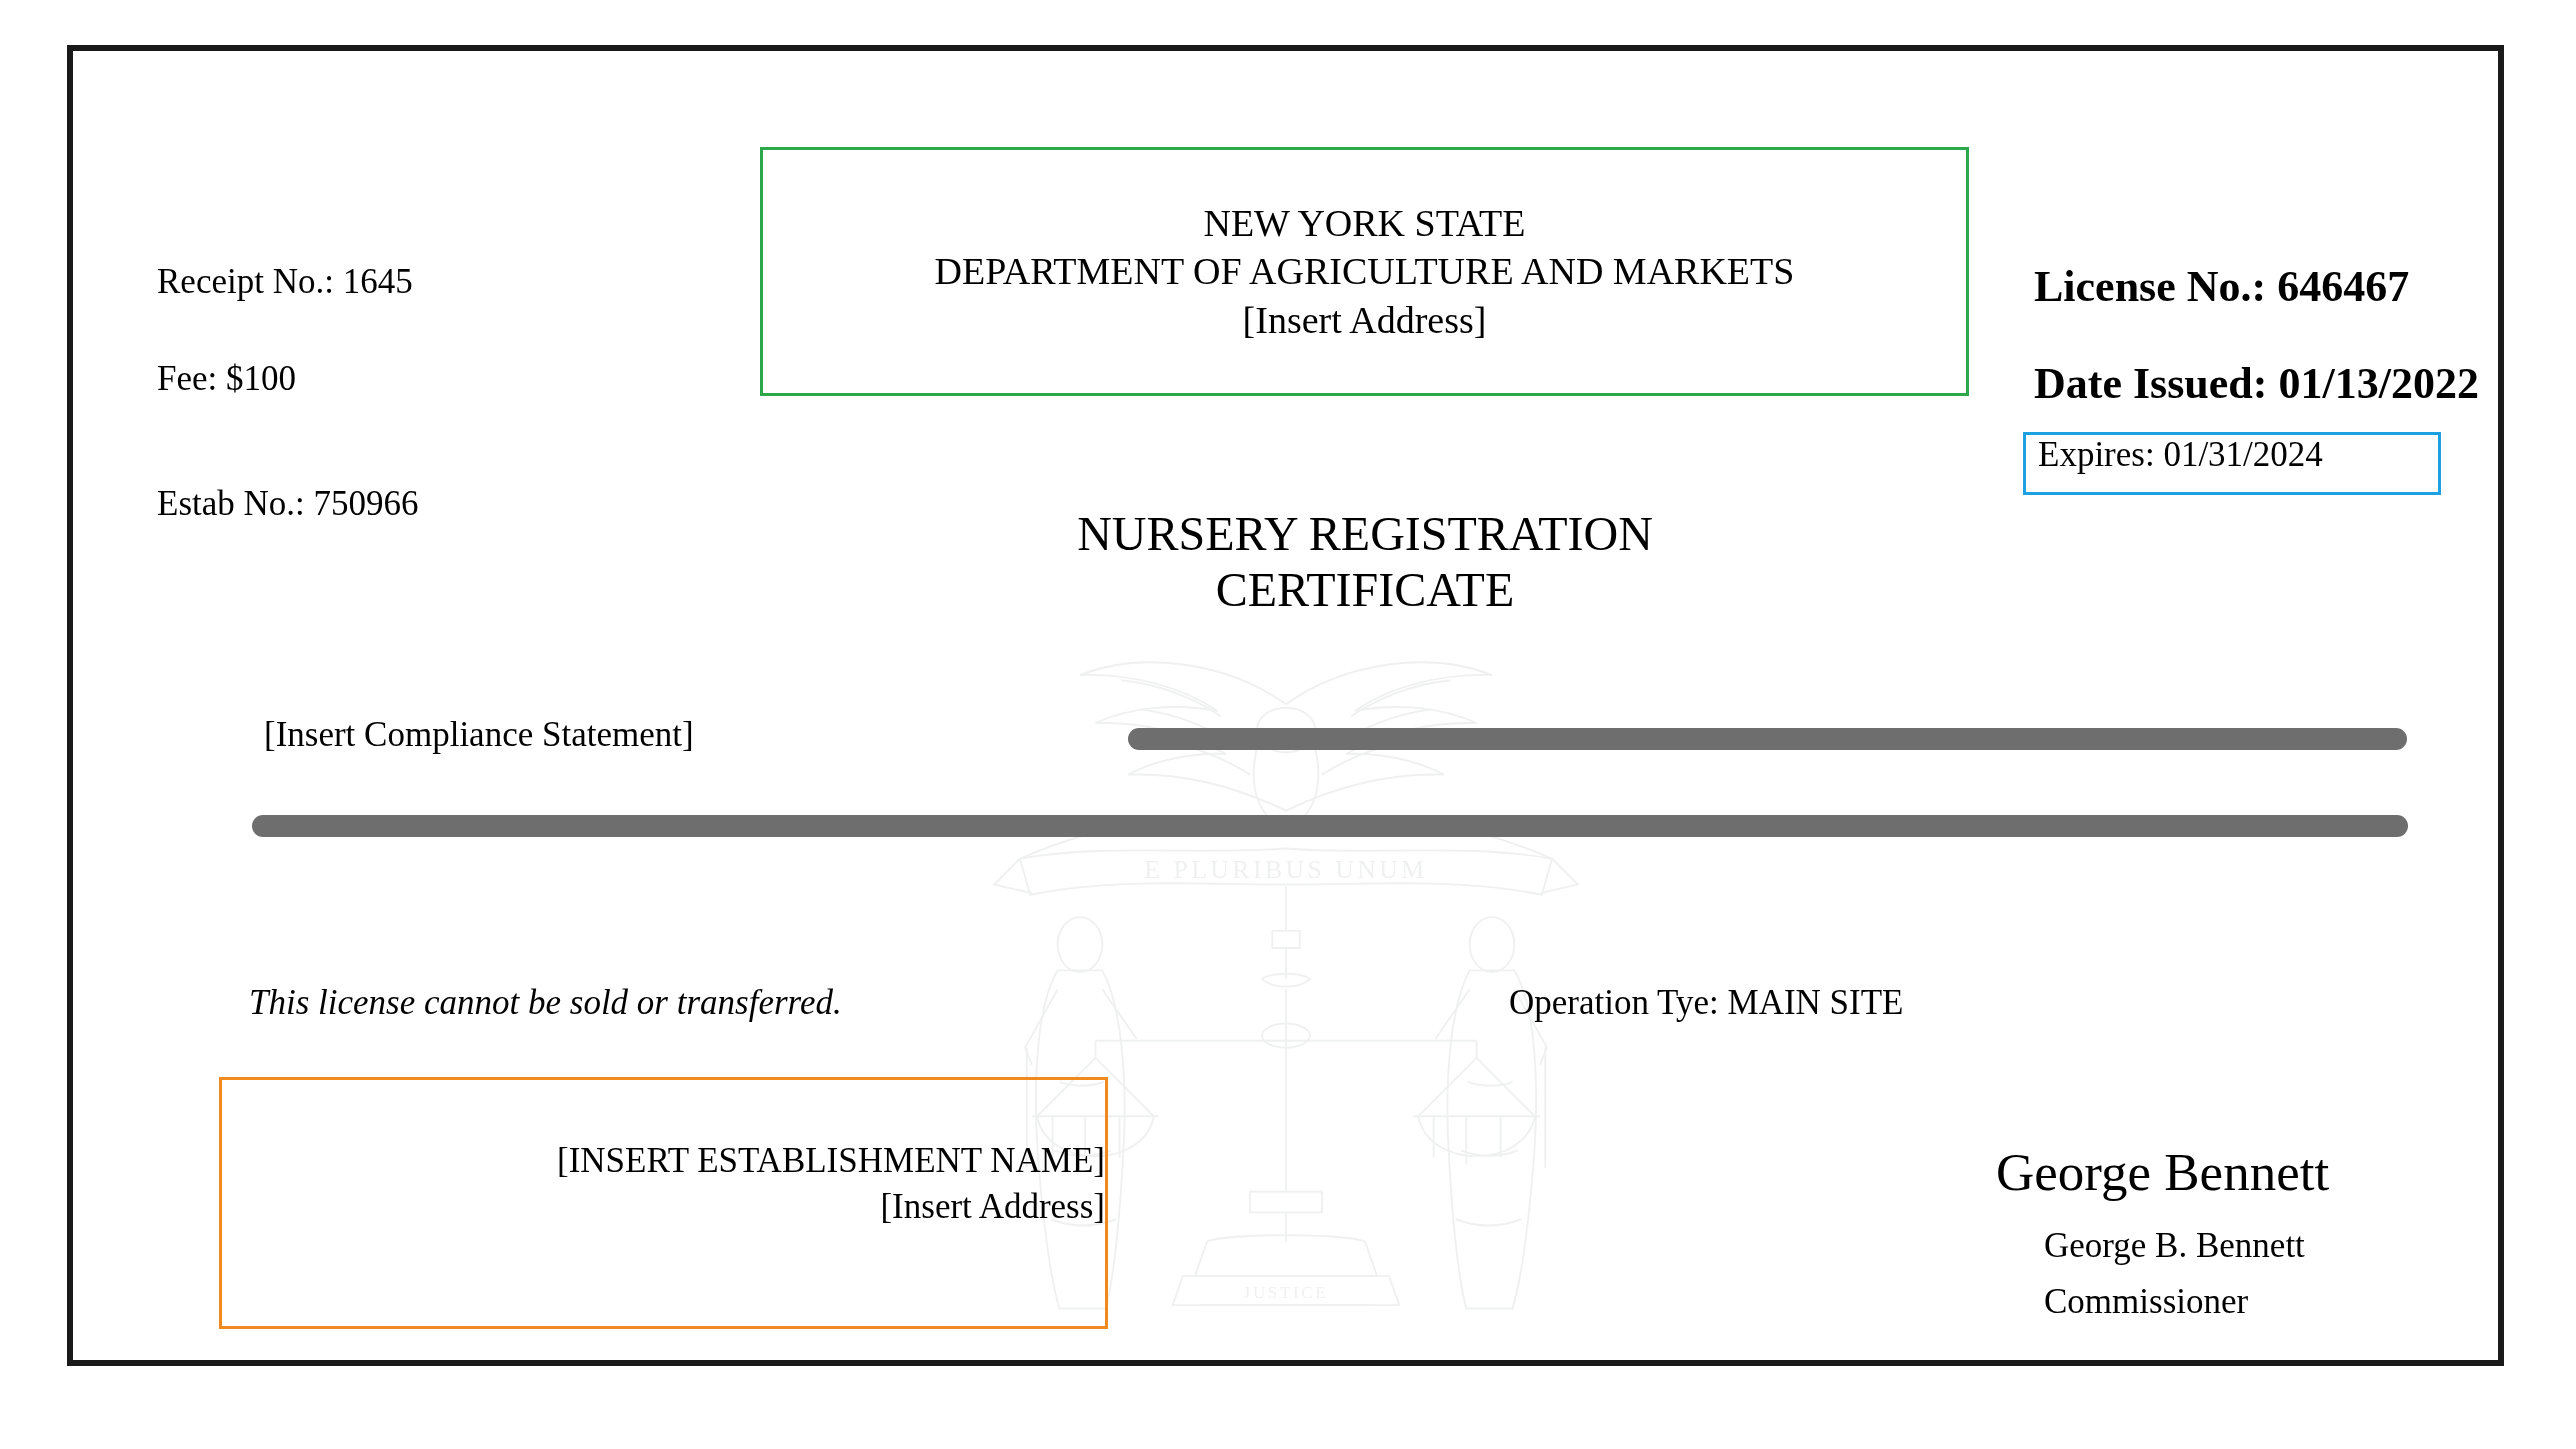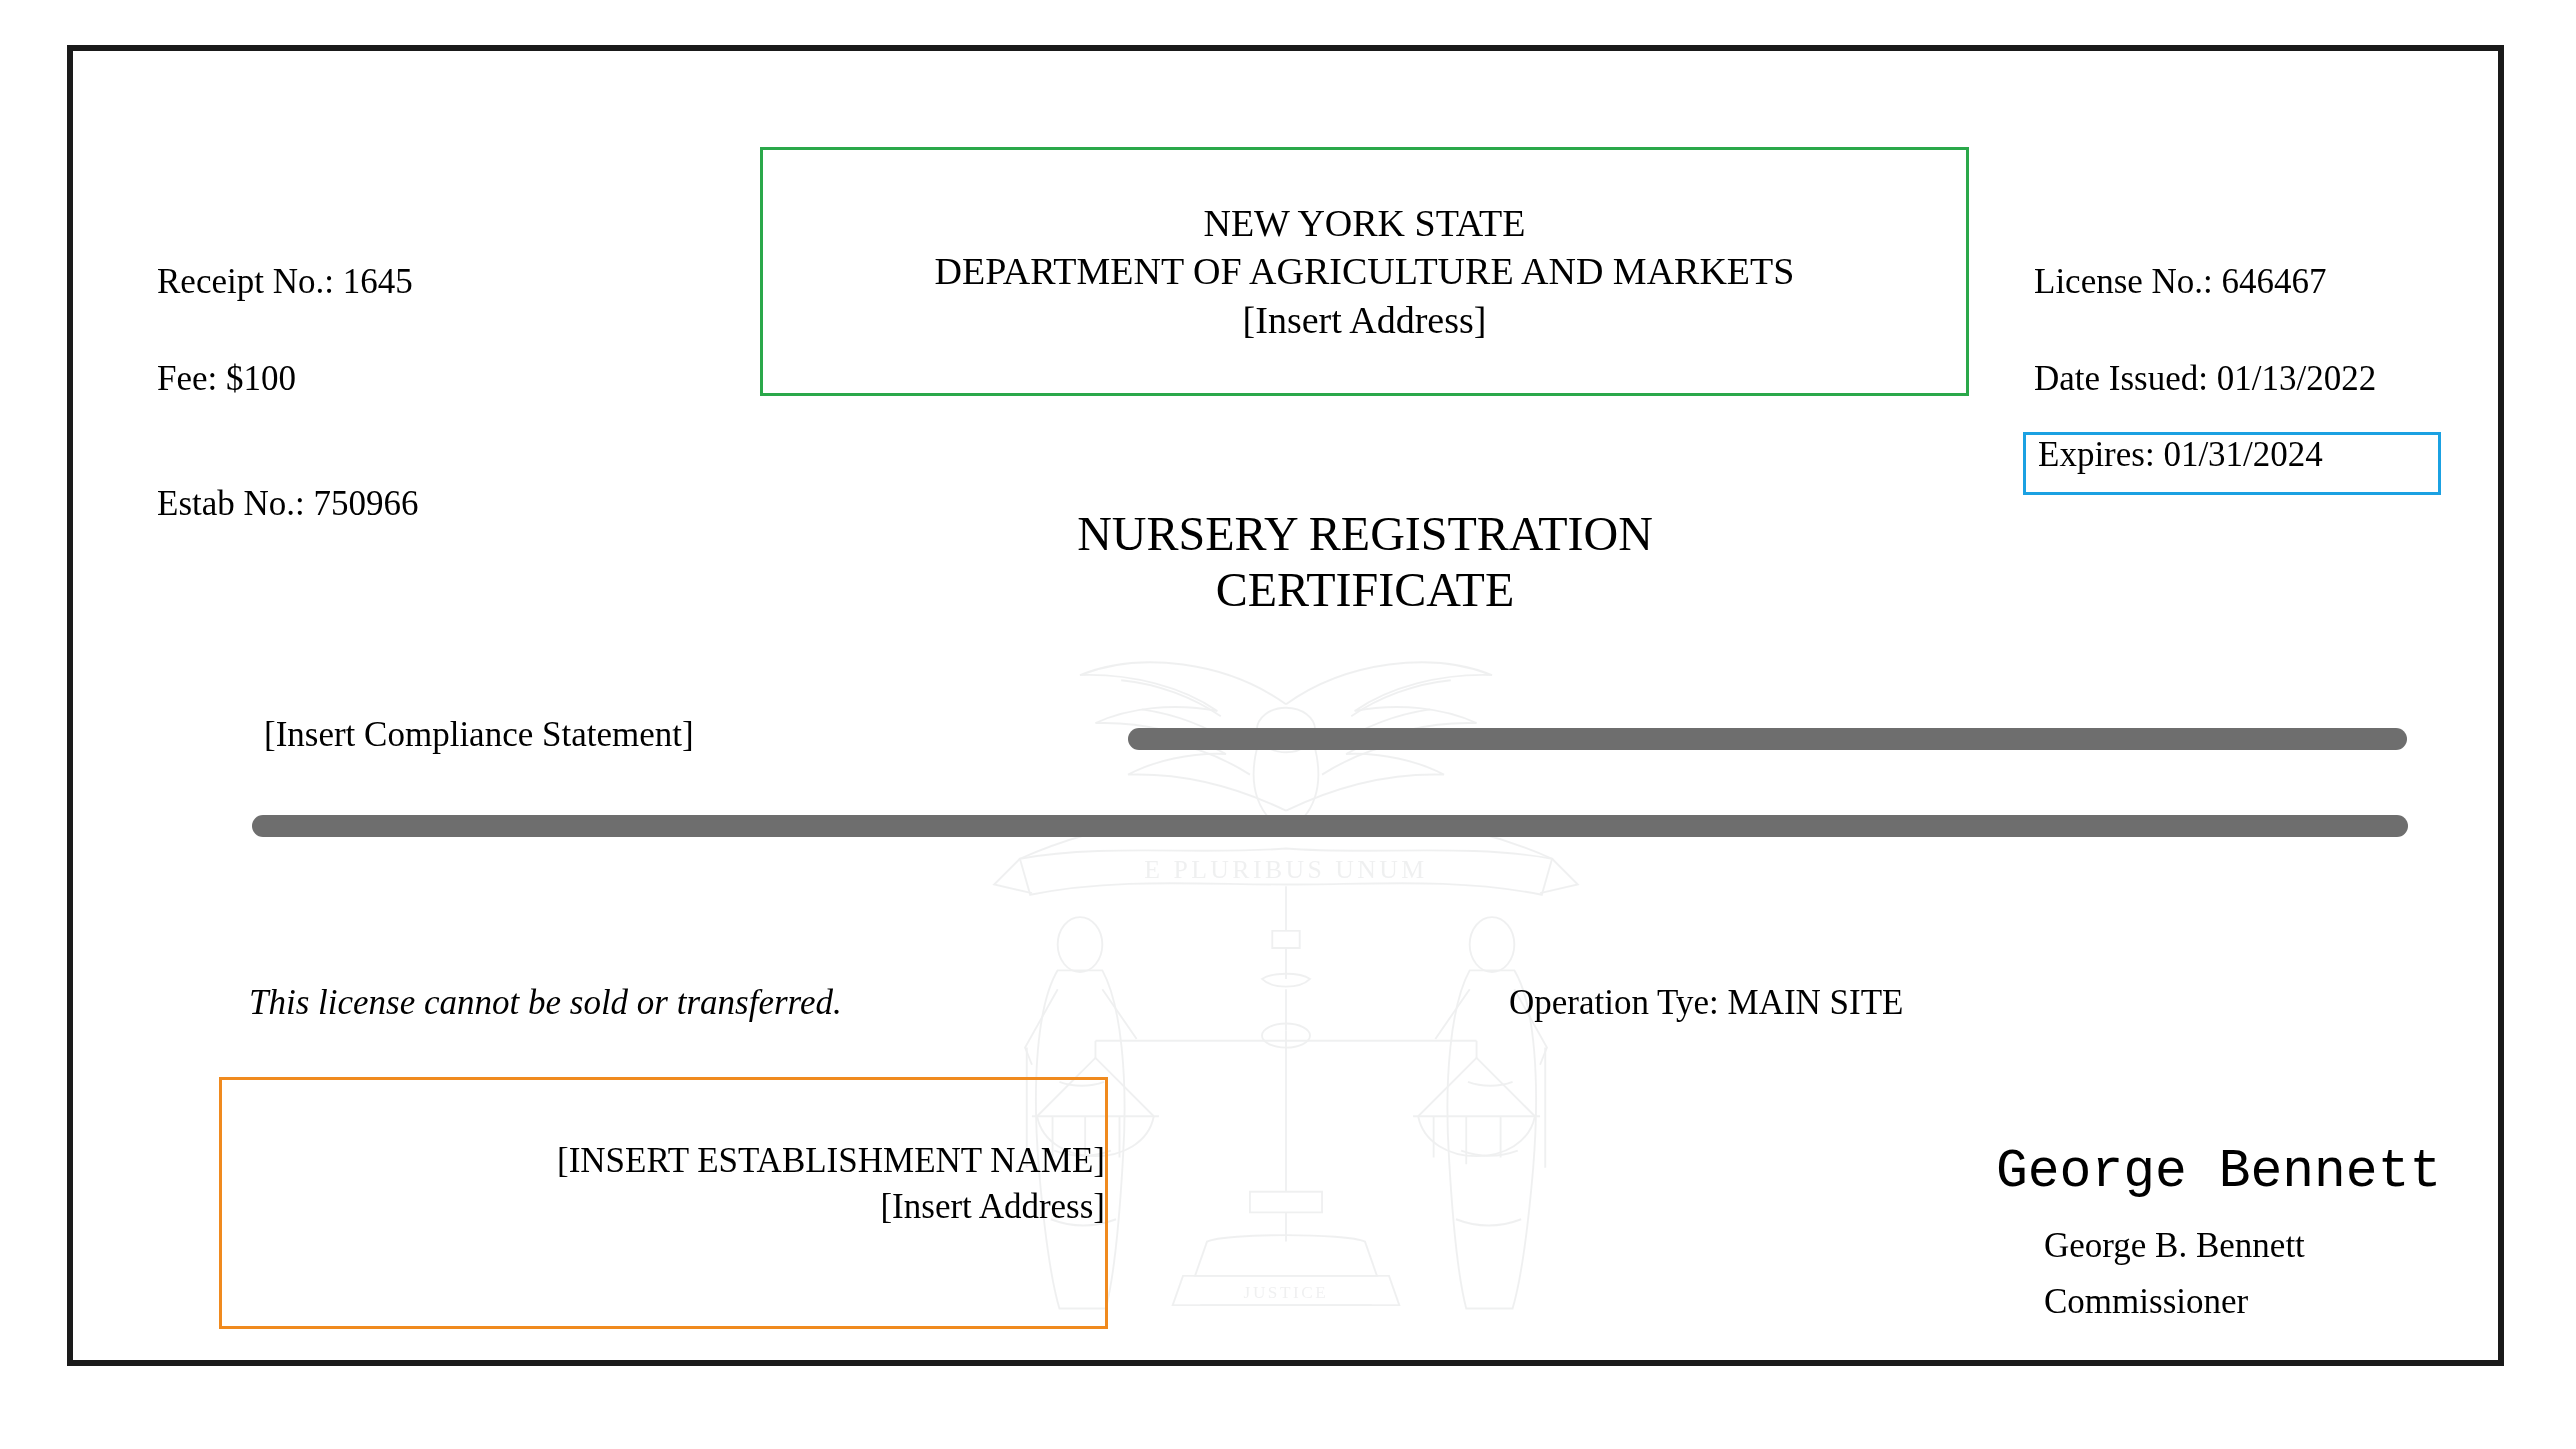--- a/index.html
+++ b/index.html
@@ -49,23 +49,24 @@
     white-space: nowrap;
   }
   #receipt-no { top: 210px; }
   #fee        { top: 307px; }
   #estab-no   { top: 404px; margin-top: 28px; }
 
   
   .meta-right {
     position: absolute;
     left: 1961px;
-    font-size: 35px;
+    font-size: 44px;
     line-height: 1.2;
     white-space: nowrap;
+    font-weight: bold;
   }
   #license-no  { top: 210px; }
   #date-issued { top: 307px; }
 
   #expires-box {
     position: absolute;
     left: 1950px;
     top: 381px;
     width: 418px;
     height: 63px;
@@ -172,21 +173,21 @@
   #establishment-box .line {
     font-size: 35px;
     white-space: nowrap;
   }
 
   
   #signature-name {
     position: absolute;
     left: 1923px;
     top: 1091px;
-    font-family: Liberation Mono, monospace;
+    font-family: Liberation Serif, serif;
     font-size: 53px;
     white-space: nowrap;
   }
   #signature-line-1 {
     position: absolute;
     left: 1971px;
     top: 1175px;
     font-size: 35px;
     white-space: nowrap;
   }

